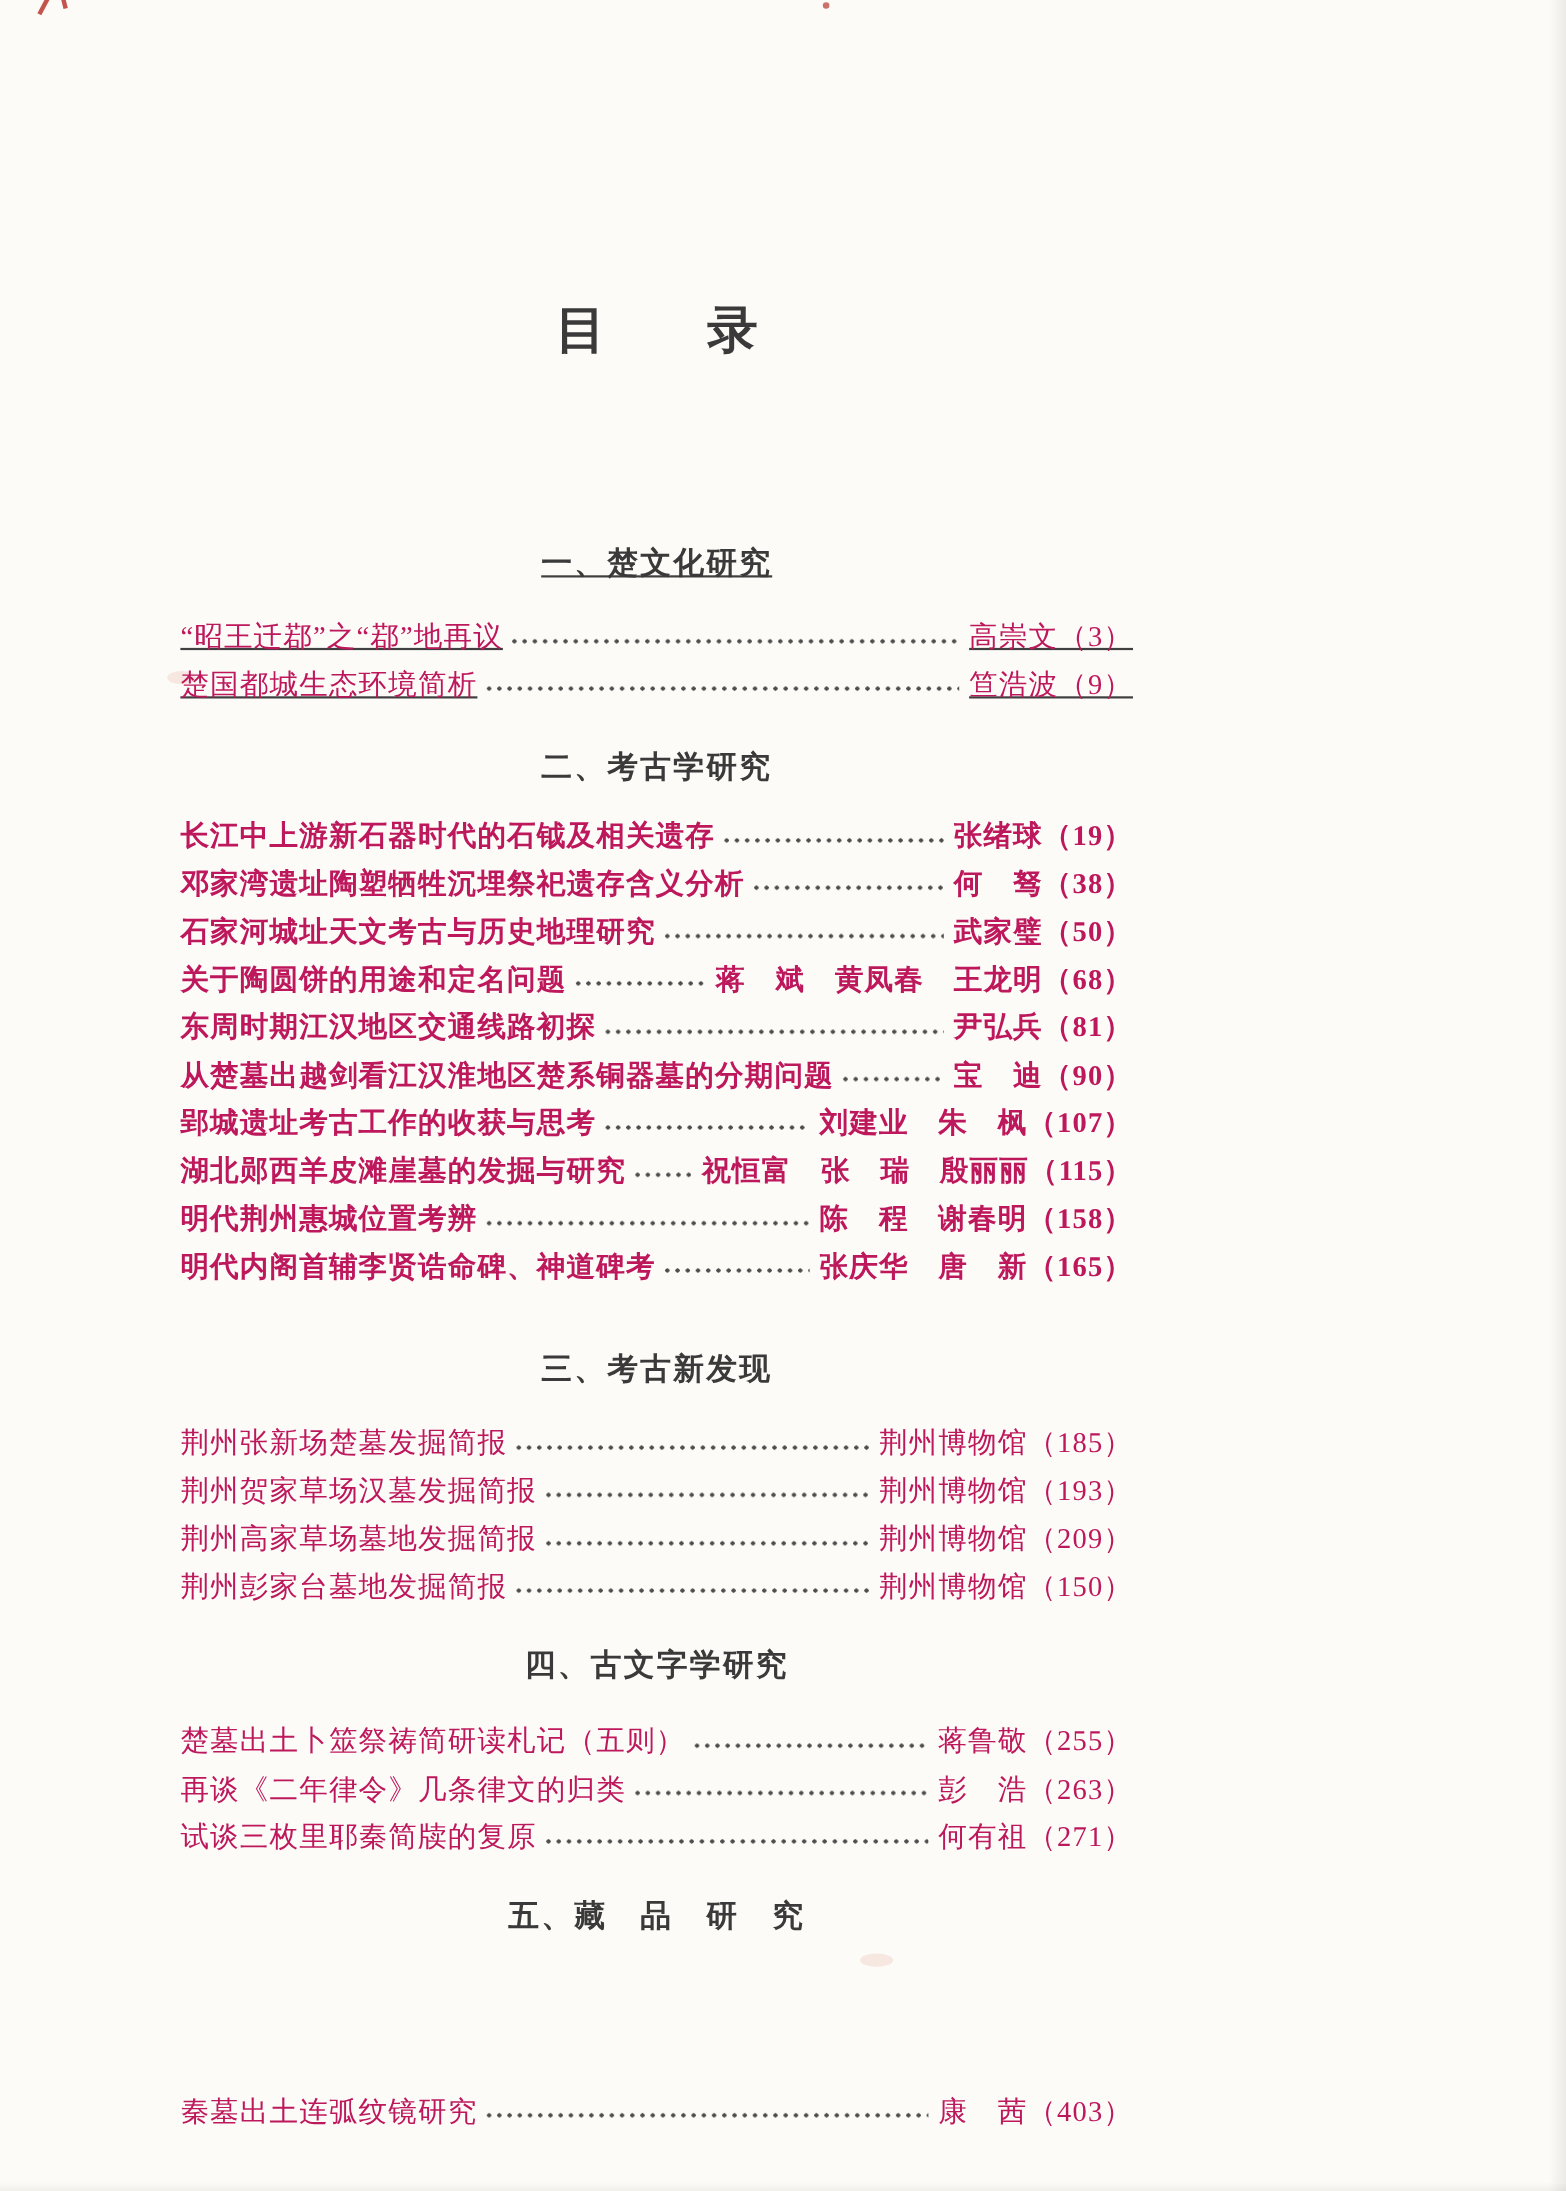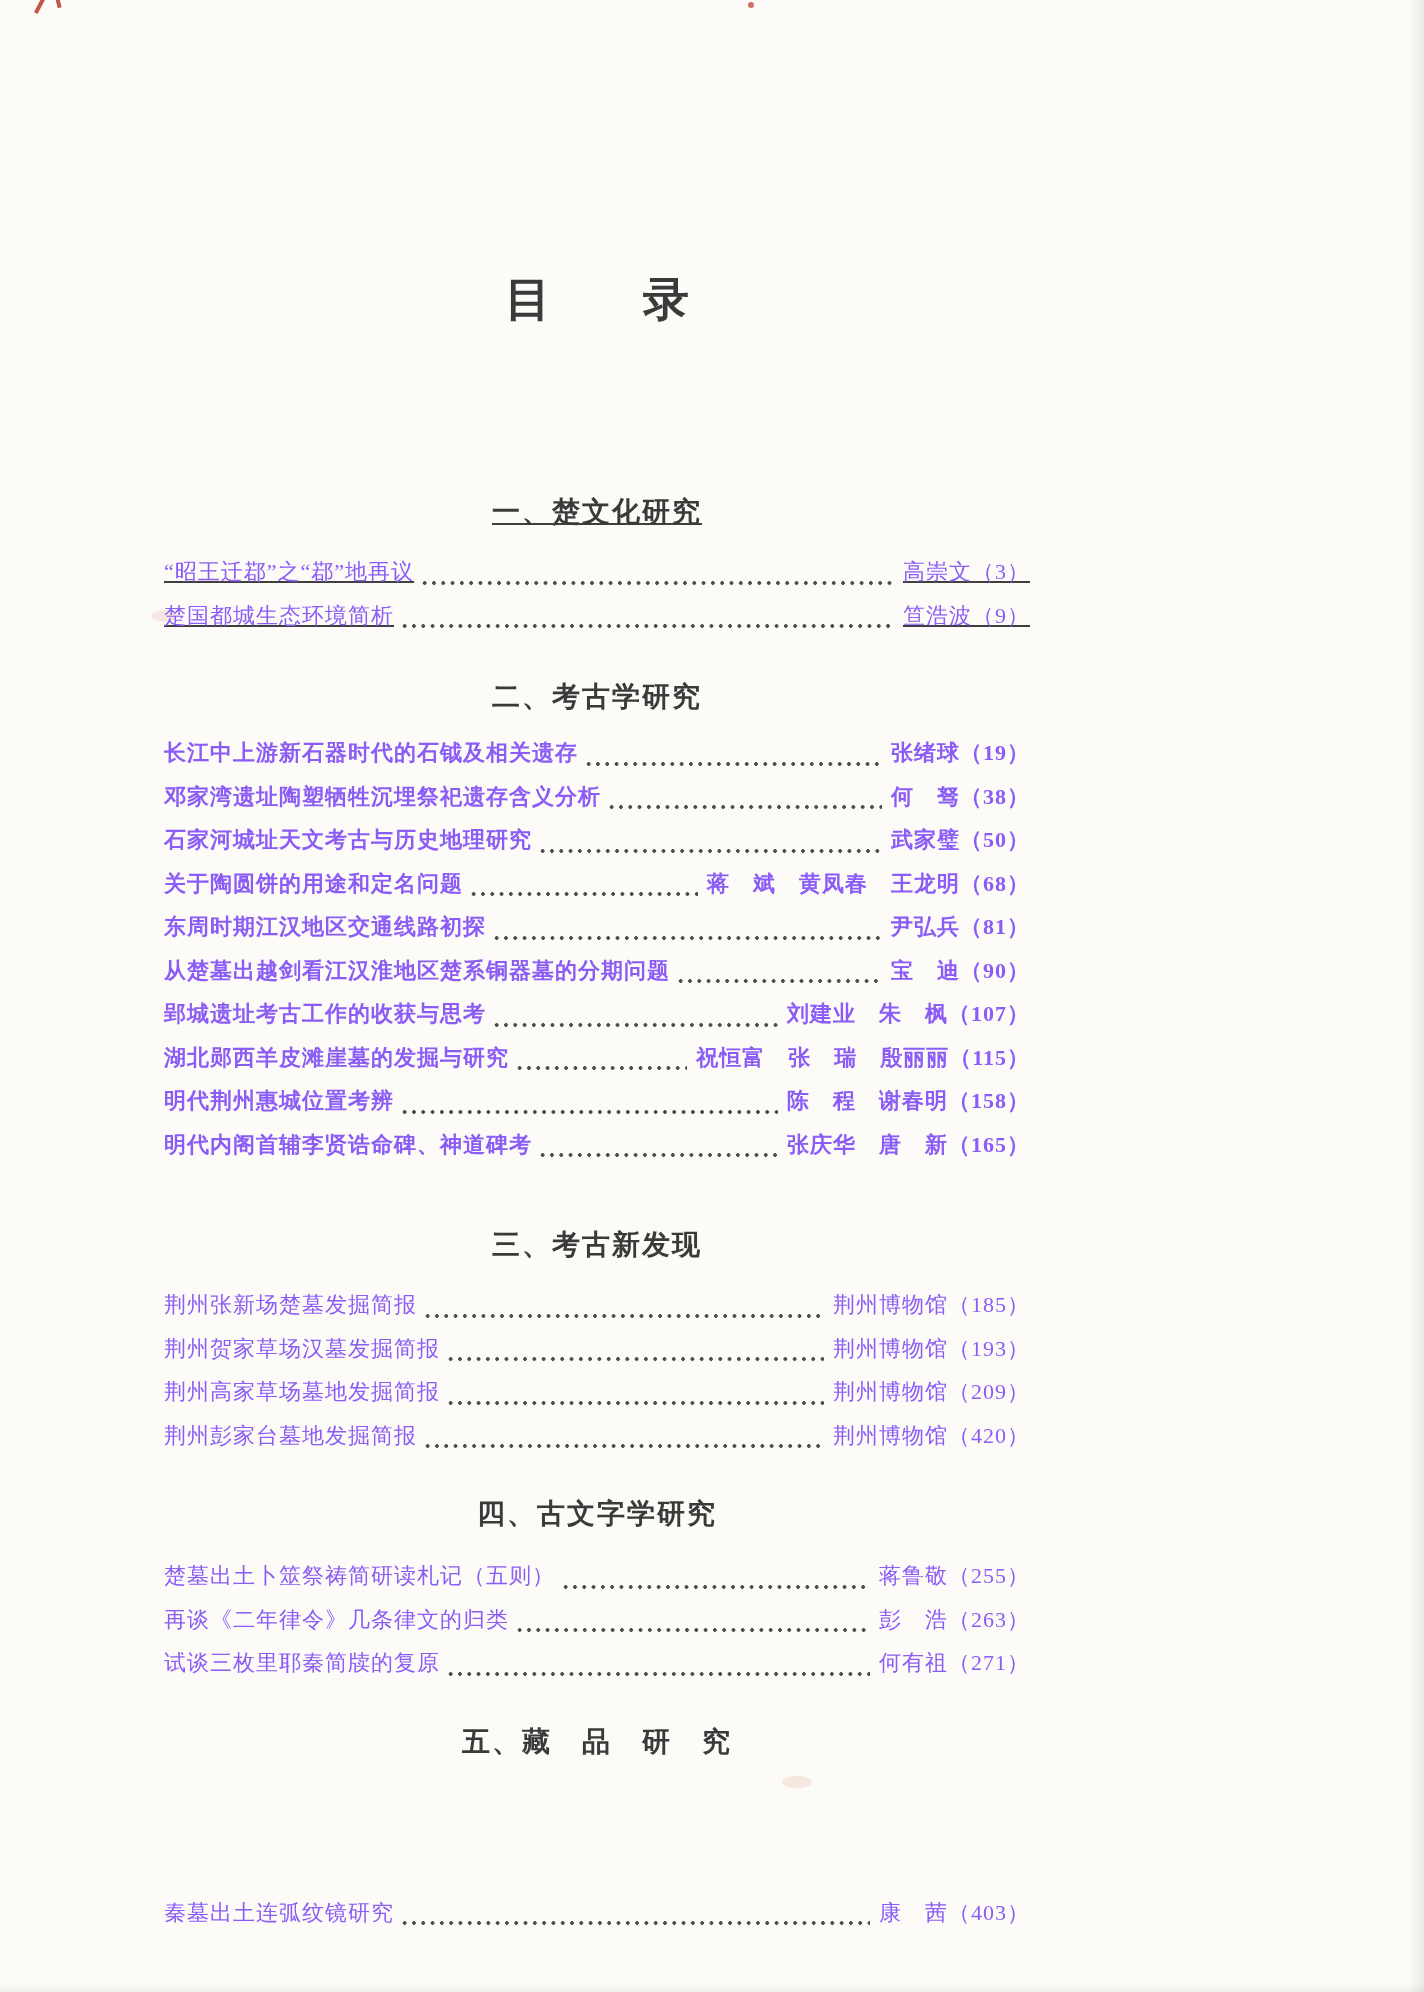--- a/index.html
+++ b/index.html
@@ -47,24 +47,24 @@
   .sec-header{
     text-align:center;
     font-family:"Liberation Sans","DejaVu Sans",sans-serif;
     font-weight:700;
     font-size:28px;line-height:36px;
     letter-spacing:2px;
     color:#3a3a3a;
   }
   .entries{display:block;}
   .entry{
-    display:flex;
+    display:flex;align-items:center;
     height:43.5px;
-    font-size:22px;
-    color:#8b5cf6;
+    font-size:26px;
+    color:#be185d;
   }
   .e-title{flex:0 0 auto;white-space:nowrap;letter-spacing:1px;}
   .dots{
     flex:1 1 auto;
     height:8px;
     align-self:center;
     position:relative;top:4px;
     margin:0 9px 0 6px;
     background:radial-gradient(circle, #4d4d4d 1.7px, rgba(0,0,0,0) 2.1px) left center / 9.3px 8px repeat-x;
   }
@@ -179,21 +179,21 @@
               <span class="e-right">荆州博物馆（193）</span>
             </div>
             <div class="entry">
               <span class="e-title">荆州高家草场墓地发掘简报</span>
               <span class="dots"></span>
               <span class="e-right">荆州博物馆（209）</span>
             </div>
             <div class="entry">
               <span class="e-title">荆州彭家台墓地发掘简报</span>
               <span class="dots"></span>
-              <span class="e-right">荆州博物馆（420）</span>
+              <span class="e-right">荆州博物馆（150）</span>
             </div>
           </div>
         </section>
         <section class="section">
           <div class="sec-header">四、古文字学研究</div>
           <div class="entries">
             <div class="entry">
               <span class="e-title">楚墓出土卜筮祭祷简研读札记（五则）</span>
               <span class="dots"></span>
               <span class="e-right">蒋鲁敬（255）</span>

